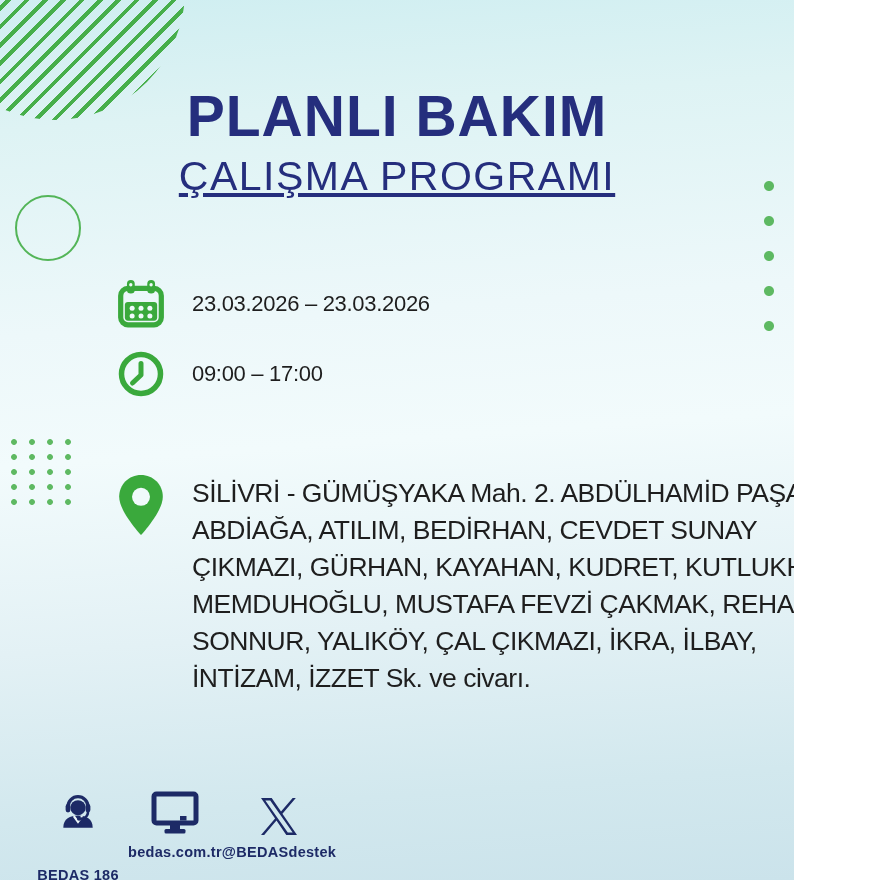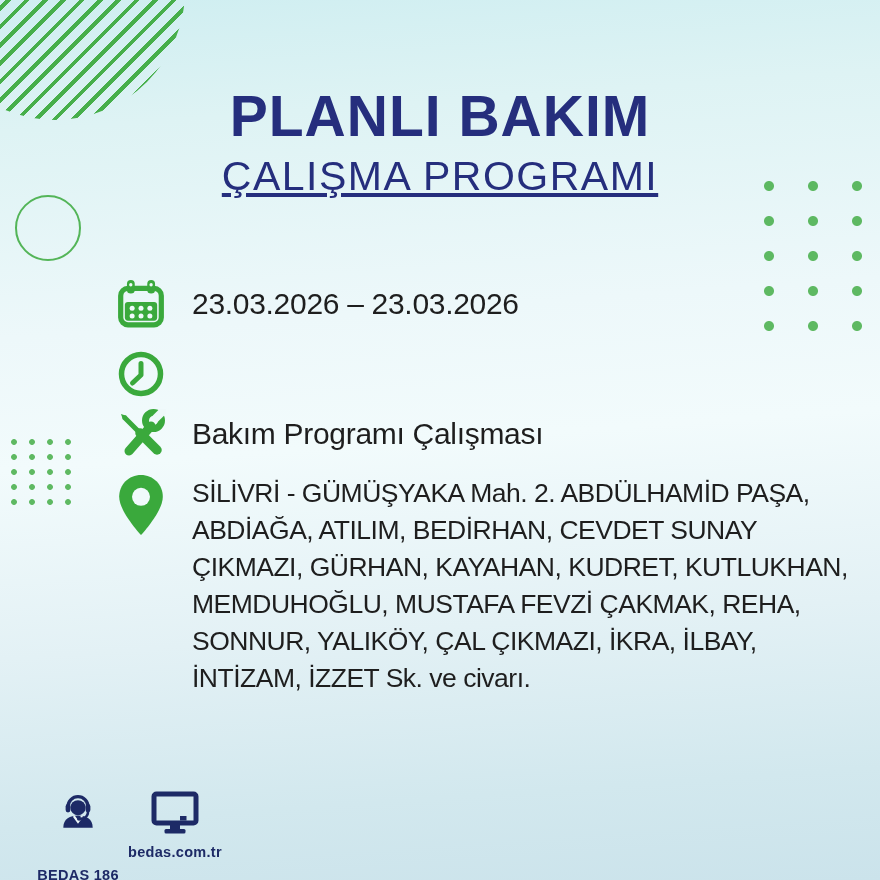--- a/index.html
+++ b/index.html
@@ -1,20 +1,20 @@
 <!DOCTYPE html>
 <html style="--title_navy: #252e7d; --green: #3aa93c; --footer_navy: #1d2a66; --text_dark: #1e1e1e; --tagline_gray: #7e8e98;"><head>
 <meta charset="utf-8">
 <style>
   * { margin:0; padding:0; box-sizing:border-box; }
   html,body { width:880px; height:880px; }
   body { font-family:"Liberation Sans", sans-serif; }
 
   .poster {
-    position:relative; width:880px; height:880px; overflow:hidden;
+    position:relative; width:794px; height:880px; overflow:hidden;
     background:linear-gradient(176deg,
       #cfeef1 0%, #def3f4 14%, #edf8fa 36%, #f2fbfc 50%,
       #e3f1f5 70%, #d2e8ee 88%, #cbe3eb 100%);
   }
 
   
   .stripes {
     position:absolute; left:-75px; top:-140px; width:260px; height:260px;
     border-radius:50%; opacity:.92;
     background:repeating-linear-gradient(135deg,
@@ -40,21 +40,21 @@
   .title-main { font-size:57px; font-weight:800; letter-spacing:1px; line-height:1.0; }
   .title-sub  { font-size:41px; font-weight:500; letter-spacing:1.5px; margin-top:8px;text-decoration:underline; }
 
   
   .detail-row { position:absolute; left:113px; display:flex; align-items:center; gap:23px; }
   .detail-row .icon-box { width:56px; min-width:56px; display:flex; justify-content:center; }
   .row-date { top:278px; height:52px; }
   .row-time { top:348px; height:52px; }
   .row-work { top:408px; height:52px; }
   .row-loc  { top:475px; align-items:flex-start; }
-  .detail-text { font-size:30px; font-weight:500; color:var(--text_dark,#1e1e1e); letter-spacing:-0.3px; }
+  .detail-text { font-size:22px; font-weight:500; color:var(--text_dark,#1e1e1e); letter-spacing:-0.3px; }
   .address-text {
     width:672px; font-size:26.5px; font-weight:500; letter-spacing:-0.5px;
     line-height:37px; color:var(--text_dark,#1e1e1e);
   }
 
   
   .contact { position:absolute; display:flex; flex-direction:column; align-items:center; gap:9px; }
   .contact-1 { left:32px;  top:791px; width:92px;gap:32px; }
   .contact-2 { left:127px; top:791px; width:96px;text-align:right; }
   .contact-3 { left:223px; top:791px; width:112px; }
@@ -110,35 +110,23 @@
     <span class="detail-text">23.03.2026 – 23.03.2026</span>
   </div>
 
   <div class="detail-row row-time">
     <span class="icon-box">
       <svg width="48" height="48" viewBox="0 0 48 48">
         <circle class="sg" cx="24" cy="24" r="19.5" stroke-width="5.5"></circle>
         <path class="sg" d="M24 13.5 V25 L15.5 33" stroke-width="5" stroke-linecap="round" stroke-linejoin="round"></path>
       </svg>
     </span>
+    <span class="detail-text">09:00 – 17:00</span>
   </div>
 
-  <div class="detail-row row-work">
-    <span class="icon-box">
-      <svg width="50" height="50" viewBox="0 0 50 50">
-        <line class="sg" x1="9" y1="9" x2="23" y2="23" stroke-width="5" stroke-linecap="round"></line>
-        <path class="fg" d="M5 5 l6 2 -4 4 z"></path>
-        <line class="sg" x1="24" y1="24" x2="41" y2="41" stroke-width="9.5" stroke-linecap="round"></line>
-        <line class="sg" x1="13" y1="42" x2="35" y2="17" stroke-width="9" stroke-linecap="round"></line>
-        <circle class="sg" cx="37.5" cy="11.5" r="8" stroke-width="7"></circle>
-        <line class="sw" x1="38" y1="11" x2="50" y2="-1" stroke-width="8"></line>
-      </svg>
-    </span>
-    <span class="detail-text">Bakım Programı Çalışması</span>
-  </div>
 
   <div class="detail-row row-loc">
     <span class="icon-box">
       <svg width="50" height="60" viewBox="0 0 36 44">
         <path class="fg" d="M18 0 C9 0 2 7 2 16 c0 11 16 28 16 28 s16 -17 16 -28 C34 7 27 0 18 0 z"></path>
         <circle class="fw" cx="18" cy="16" r="6.6"></circle>
       </svg>
     </span>
     <span class="address-text">SİLİVRİ - GÜMÜŞYAKA Mah. 2. ABDÜLHAMİD PAŞA, ABDİAĞA, ATILIM, BEDİRHAN, CEVDET SUNAY ÇIKMAZI, GÜRHAN, KAYAHAN, KUDRET, KUTLUKHAN, MEMDUHOĞLU, MUSTAFA FEVZİ ÇAKMAK, REHA, SONNUR, YALIKÖY, ÇAL ÇIKMAZI, İKRA, İLBAY, İNTİZAM, İZZET Sk. ve civarı.</span>
   </div>
@@ -164,15 +152,23 @@
       <svg width="50" height="44" viewBox="0 0 48 44">
         <rect class="sn" x="3" y="3" width="42" height="29" rx="2.5" stroke-width="5"></rect>
         <rect class="fn" x="29" y="25" width="6.5" height="4.5"></rect>
         <rect class="fn" x="19" y="32" width="10" height="6"></rect>
         <rect class="fn" x="13.5" y="38" width="21" height="4.5" rx="1.5"></rect>
       </svg>
     </span>
     <span class="contact-label">bedas.com.tr</span>
   </div>
 
+  <div class="contact contact-3">
+    <span class="icon-slot">
+      <svg width="36" height="37" viewBox="0 0 1200 1227">
+        <path class="fn" d="M714.163 519.284 1160.89 0h-105.86L667.137 450.887 357.328 0H0l468.492 681.821L0 1226.37h105.866l409.625-476.152 327.181 476.152H1200L714.137 519.284h.026ZM569.165 687.828l-47.468-67.894-377.686-540.24h162.604l304.797 435.991 47.468 67.894 396.2 566.721H892.476L569.165 687.828v-.026Z"></path>
+      </svg>
+    </span>
+    <span class="contact-label">@BEDASdestek</span>
+  </div>
 
 
 </div>
 
 </body></html>

